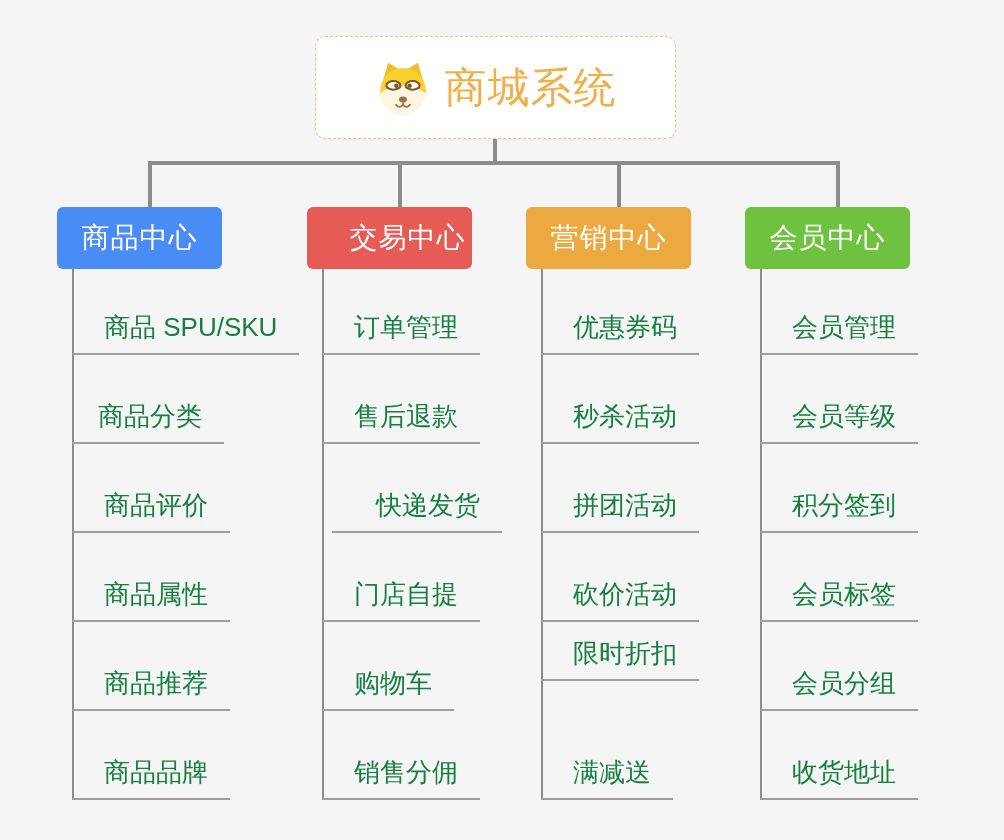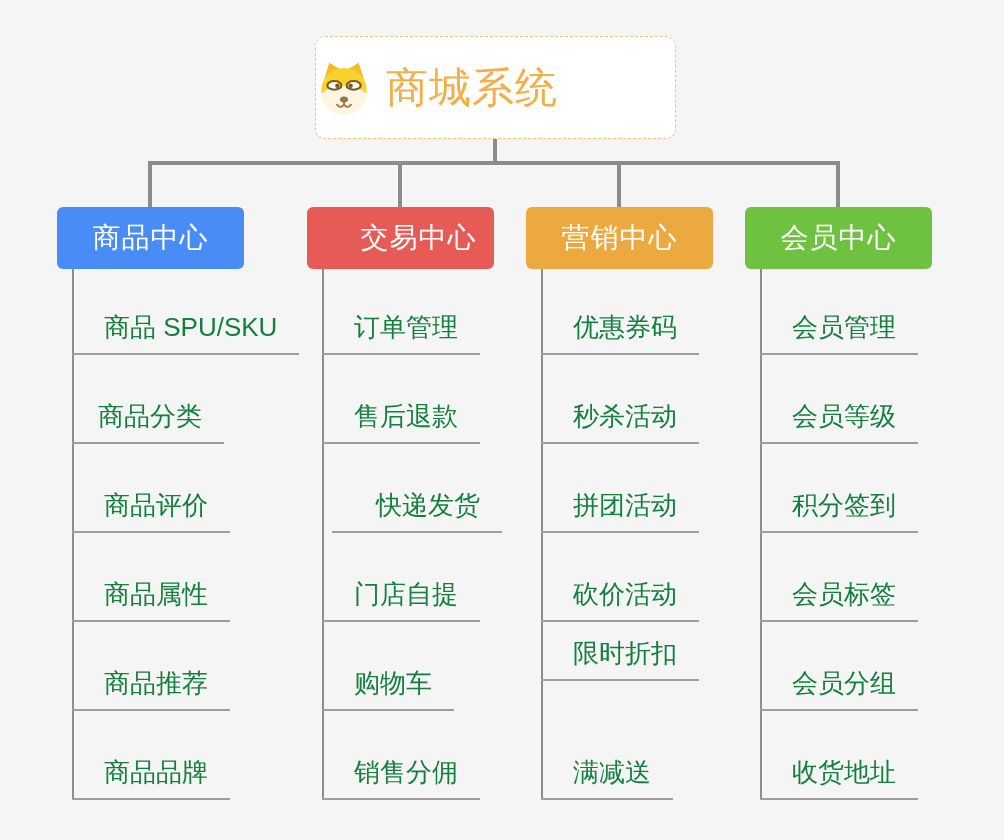--- a/index.html
+++ b/index.html
@@ -15,39 +15,39 @@
     background:var(--bg);
     overflow:hidden;
   }
   
   .root-node {
     position:absolute; left:315px; top:36px;
     width:361px; height:103px;
     background:#ffffff;
     border:1px dashed #f2c27d;
     border-radius:10px;
-    display:flex; align-items:center; 
+    display:flex; align-items:center; justify-content:center;
     gap:14px;
     box-shadow:0 1px 2px rgba(0,0,0,0.03);
   }
   .dog-icon { width:56px; height:56px; display:block; flex:0 0 auto; }
   .root-title {
     font-size:42px; letter-spacing:1px;
     color:#f2ae47; white-space:nowrap;
   }
   
   .line { position:absolute; background:var(--line); }
   .stem { left:493px; top:139px; width:4px; height:24px; }
   .hbar { left:148px; top:161px; width:692px; height:4px; }
   .drop { width:4px; top:161px; height:48px; }
   .vline { width:2px; top:269px; height:531px; }
   
   .branch-box {
     position:absolute; top:207px;
-    width:187px; height:62px;
+    width:165px; height:62px;
     border-radius:6px;
     display:flex; align-items:center; justify-content:center;
     color:#ffffff; font-size:28px; letter-spacing:1px;
     white-space:nowrap;
   }
   
   .leaf {
     position:absolute;
     transform:translateY(-100%);
     padding:0 22px 8px 32px;

